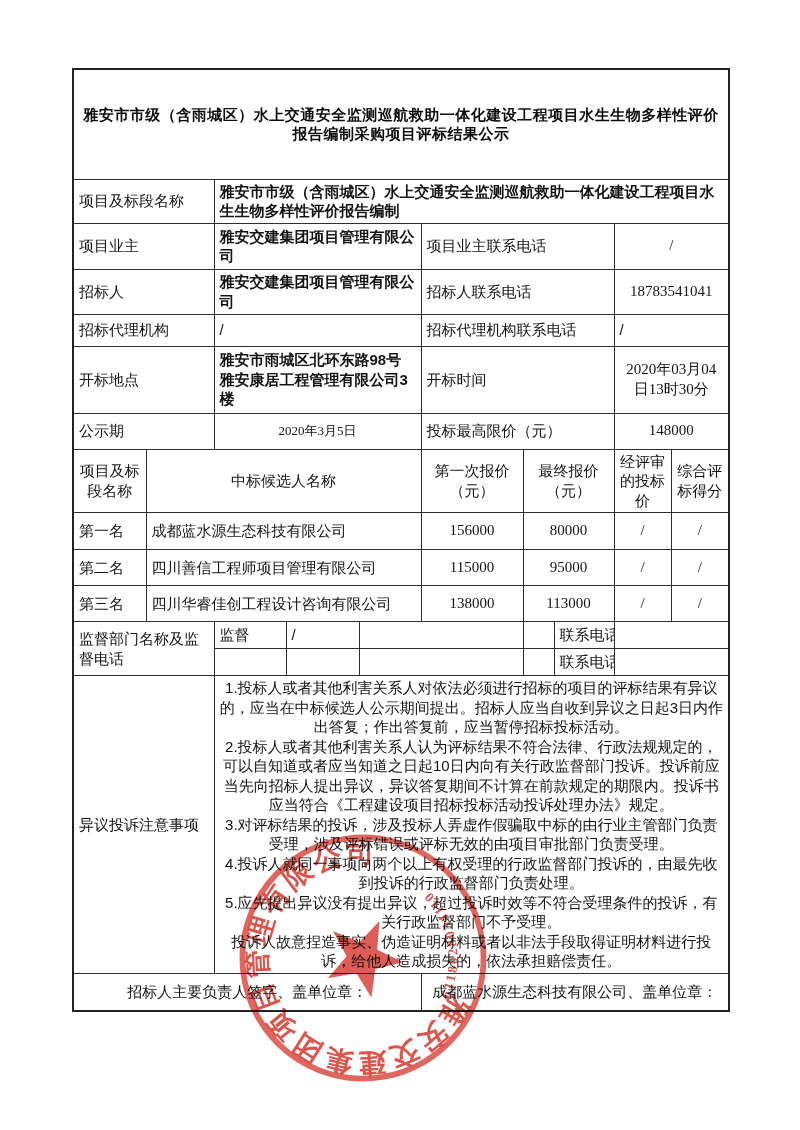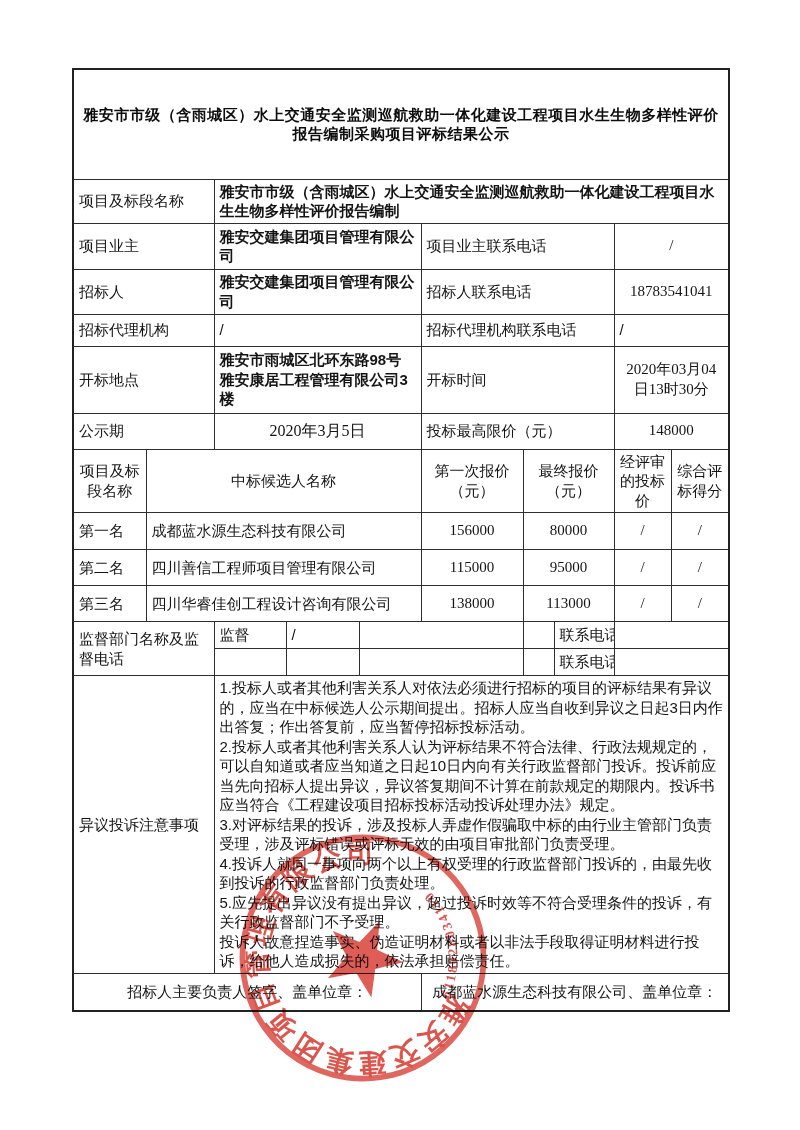--- a/index.html
+++ b/index.html
@@ -27,21 +27,21 @@
     line-height:36px;padding:1px 6px;letter-spacing:0.5px;
     color:#0d0d0d;
   }
   td.lab{text-align:left;}
   td.ctr{text-align:left;}
   td.num{font-family:"Liberation Serif","DejaVu Serif",serif;text-align:center;font-size:15px;}
   td.hdr{text-align:center;font-size:14px;padding:2px 2px;}
   td.clip{white-space:nowrap;overflow:hidden;padding:2px 0 2px 2px;}
   td.notice{
     vertical-align:top;font-size:13.5px;line-height:16.8px;
-    padding:3px 6px;text-align:left;
+    padding:3px 6px;text-align:center;
   }
   td.notice div{margin:0;}
   td.sign{font-size:15px;text-align:center;}
   .stamp{
     position:absolute;left:228px;top:823px;width:270px;height:270px;
     mix-blend-mode:multiply;opacity:0.85;pointer-events:none;
   }
 </style>
 </head>
 <body>
@@ -94,21 +94,21 @@
 
     <tr style="height:67px">
       <td colspan="2" class="lab">开标地点</td>
       <td colspan="3" class="lab" style="font-weight:600">雅安市雨城区北环东路98号雅安康居工程管理有限公司3楼</td>
       <td colspan="3" class="lab">开标时间</td>
       <td colspan="2" class="num">2020年03月04日13时30分</td>
     </tr>
 
     <tr style="height:36px">
       <td colspan="2" class="lab">公示期</td>
-      <td colspan="3" class="num" style="font-size:16px">2020年3月5日</td>
+      <td colspan="3" class="num" style="font-size:13px">2020年3月5日</td>
       <td colspan="3" class="lab">投标最高限价（元）</td>
       <td colspan="2" class="num">148000</td>
     </tr>
 
     <tr style="height:57px">
       <td class="hdr">项目及标段名称</td>
       <td colspan="4" class="hdr">中标候选人名称</td>
       <td class="hdr">第一次报价（元）</td>
       <td colspan="2" class="hdr">最终报价（元）</td>
       <td class="hdr">经评审的投标价</td>

